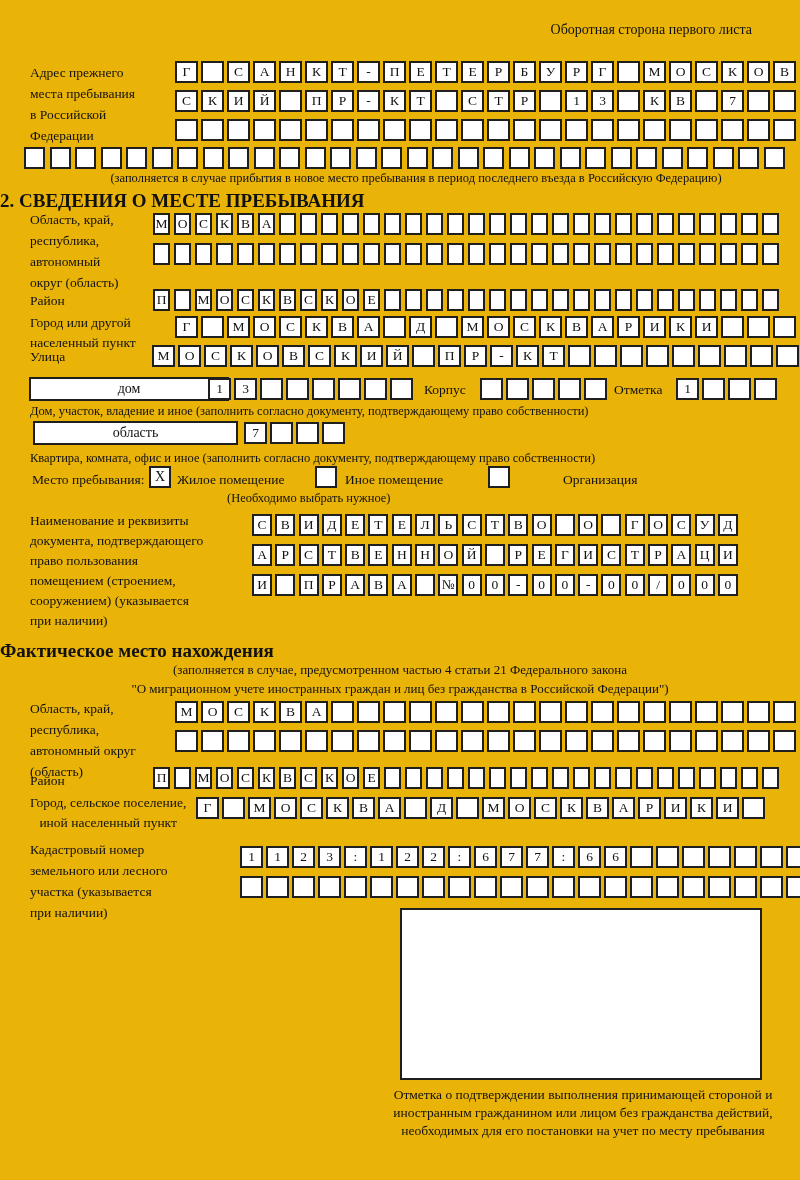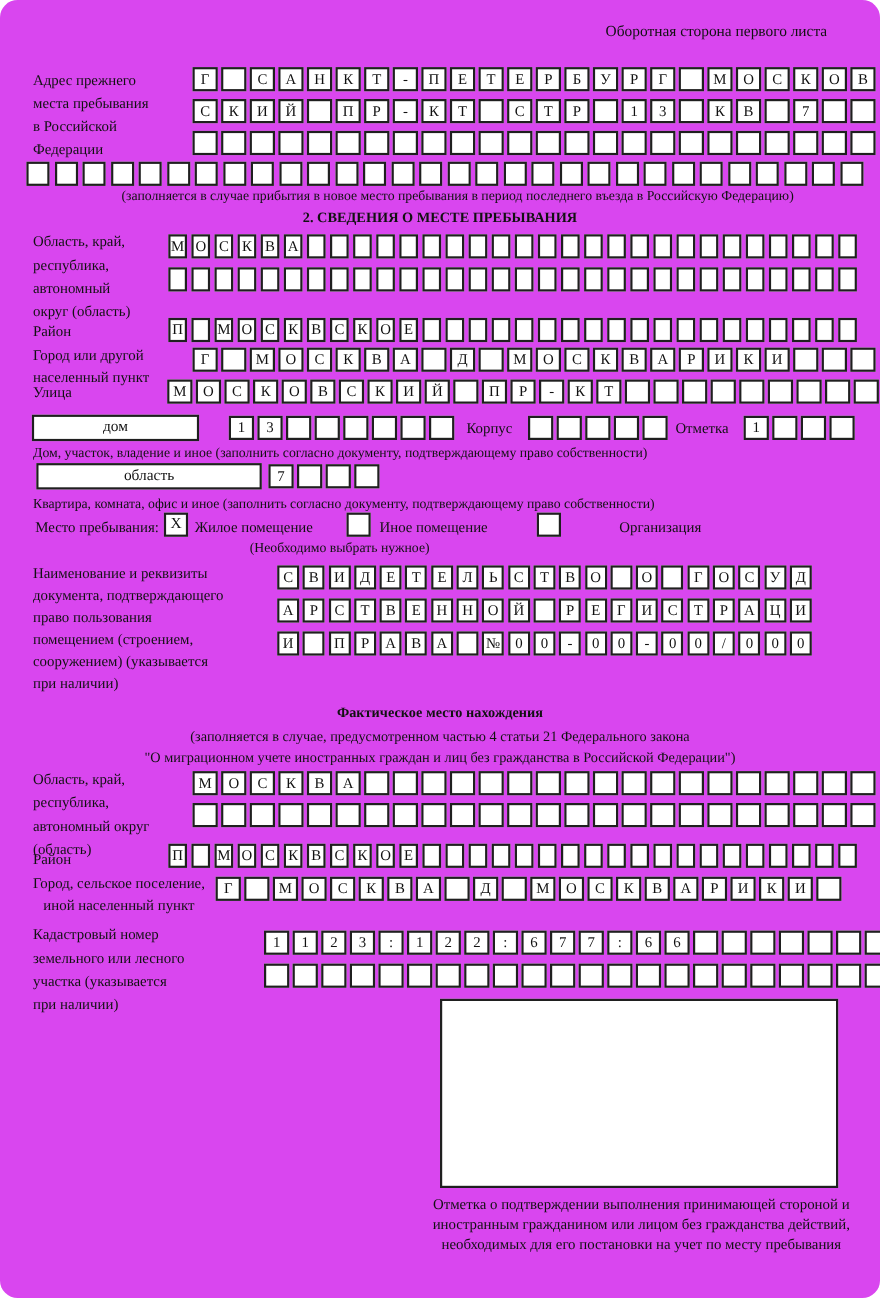--- a/index.html
+++ b/index.html
@@ -1,21 +1,21 @@
 <!DOCTYPE html>
 <html><head>
 <meta charset="utf-8">
 <style>
   html,body{margin:0;padding:0;background:#fff;}
-  .page{position:relative;width:800px;height:1180px;background:#d946ef;overflow:hidden;
-        font-family:"Liberation Serif","DejaVu Serif",serif;color:#111;border-radius:16px;}
+  .page{position:relative;width:800px;height:1180px;background:#eab308;overflow:hidden;
+        font-family:"Liberation Serif","DejaVu Serif",serif;color:#111;}
   .lbl{position:absolute;font-size:13.5px;line-height:21px;white-space:pre-line;color:#111;}
   .cap{position:absolute;font-size:12.5px;color:#111;}
   .center{left:0;right:0;text-align:center;}
-  .hdr{position:absolute;left:0;right:0;text-align:center;font-weight:bold;font-size:13px;color:#111;}
+  .hdr{position:absolute;left:0;right:0;text-align:left;font-weight:bold;font-size:19px;color:#111;}
   .note-top{position:absolute;top:22px;right:48px;font-size:14px;}
   .cells{position:absolute;display:flex;}
   .cell{box-sizing:border-box;border:2px solid #1f1f1f;height:22px;background:#fff;
         display:flex;align-items:center;justify-content:center;font-size:13.5px;color:#111;}
   .lg .cell{width:23px;margin-right:3px;}
   .md .cell{width:20px;margin-right:3.3px;}
   .sm .cell{width:17px;margin-right:4px;}
   .sm2 .cell{width:21px;margin-right:4.5px;}
   .field-rect{position:absolute;box-sizing:border-box;border:2px solid #1f1f1f;height:24px;background:#fff;
         display:flex;align-items:center;justify-content:center;font-size:14px;}
@@ -302,21 +302,21 @@
       <span class="cell"></span>
       <span class="cell"></span>
       <span class="cell"></span>
       <span class="cell"></span>
       <span class="cell"></span>
       <span class="cell"></span>
       <span class="cell"></span>
       <span class="cell"></span>
     </div>
 
-  <div class="field-rect" style="left:29px;top:377px;width:152px;">дом</div>
+  <div class="field-rect" style="left:29px;top:377px;width:200px;">дом</div>
   <div class="cells lg" style="left:208px;top:378px;">
       <span class="cell">1</span>
       <span class="cell">3</span>
       <span class="cell"></span>
       <span class="cell"></span>
       <span class="cell"></span>
       <span class="cell"></span>
       <span class="cell"></span>
       <span class="cell"></span>
     </div>

